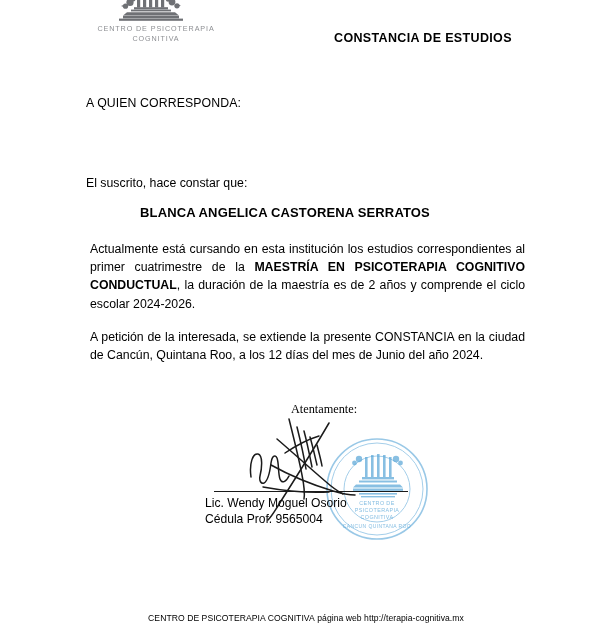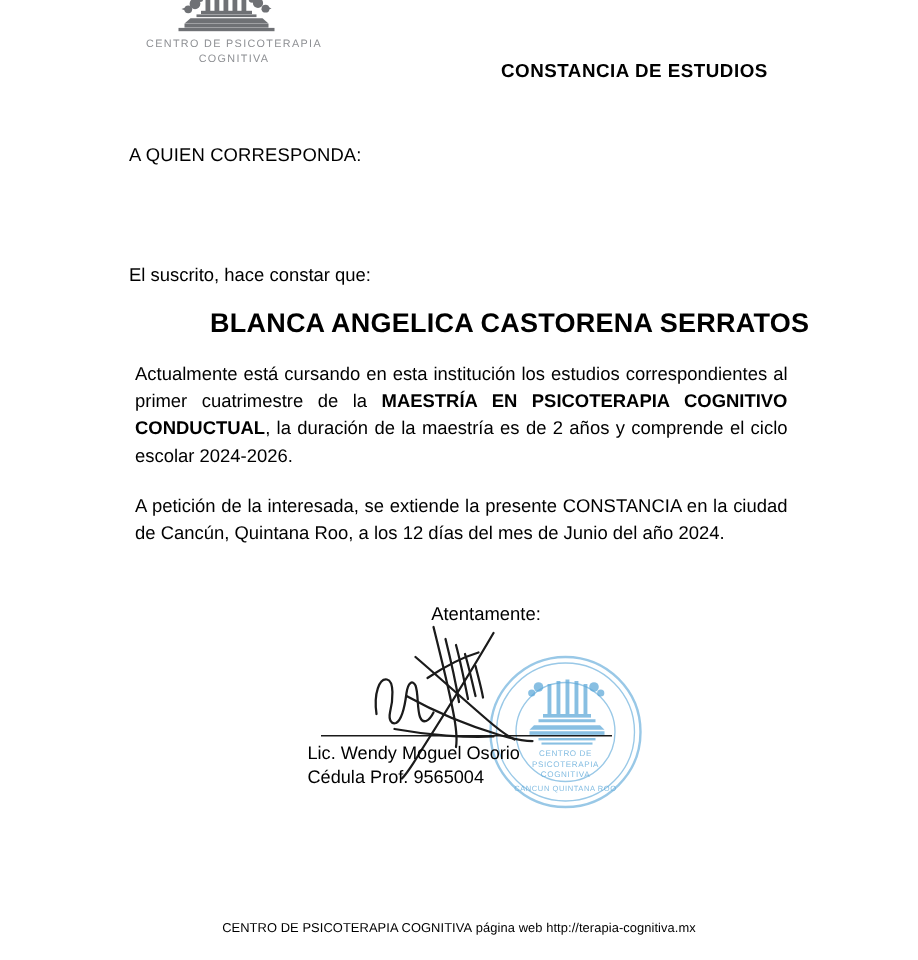--- a/index.html
+++ b/index.html
@@ -43,21 +43,21 @@
     color: #8d8f93;
     line-height: 10px;
     margin-top: 0px;
   }
   .logo-text .l2 { display: block; }
 
   
   .doc-title {
     position: absolute;
     left: 334px;
-    top: 40px;
+    top: 31px;
     font-size: 12.5px;
     font-weight: bold;
     letter-spacing: 0.35px;
   }
 
   
   .addressee {
     position: absolute;
     left: 86px;
     top: 96px;
@@ -71,21 +71,21 @@
     left: 86px;
     top: 176px;
     font-size: 12.3px;
   }
 
   
   .student-name {
     position: absolute;
     left: 128px;
     top: 205px;
-    font-size: 18px;
+    font-size: 13px;
     font-weight: bold;
     letter-spacing: 0.15px;
     padding-left: 12px;
   }
 
   
   .body-block {
     position: absolute;
     left: 86px;
     top: 236px;
@@ -106,20 +106,21 @@
     position: absolute;
     left: 205px;
     top: 402px;
     width: 230px;
     text-align: center;
   }
   .atentamente {
     font-size: 12.3px;
     text-align: center;
     margin-left: 8px;
+    font-family: Liberation Serif, serif;
   }
   .sign-area {
     position: relative;
     height: 66px;
   }
   .signature-svg {
     position: absolute;
     left: 6px;
     top: -14px;
     width: 200px;

